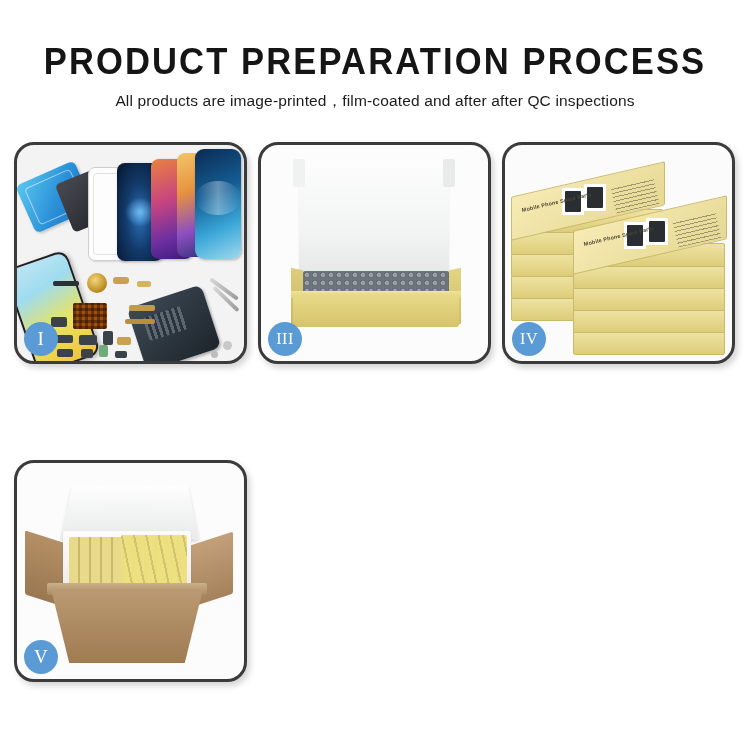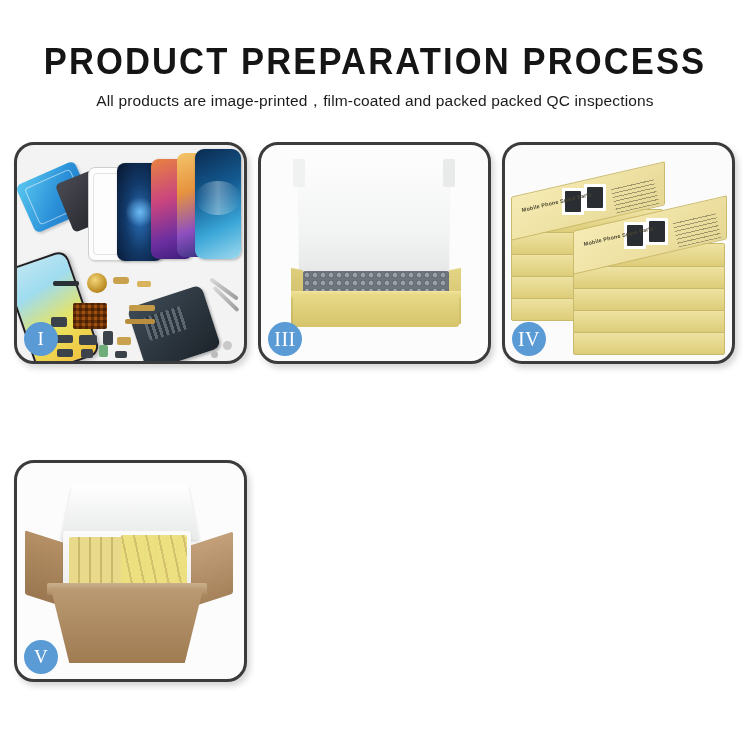--- a/index.html
+++ b/index.html
@@ -48,21 +48,21 @@
   .badge{
     position:absolute;left:7px;bottom:5px;
     width:34px;height:34px;border-radius:50%;
     background:#5b9bd5;
     color:#ffffff;
     font-family:"Liberation Serif","DejaVu Serif",serif;
     font-size:19px;line-height:34px;text-align:center;
     letter-spacing:0.5px;
     z-index:9;
   }
-  .badge.wide{font-size:20px;}
+  .badge.wide{font-size:16px;}
 
   
   .p1{background:#f3f3f3;}
   .scr-blue{
     position:absolute;left:6px;top:26px;width:64px;height:52px;
     background:linear-gradient(135deg,#59c8f0 0%,#2a8fd8 55%,#1a6fb8 100%);
     border-radius:6px;transform:rotate(-24deg);
     box-shadow:1px 2px 3px rgba(0,0,0,.2);
   }
   .scr-blue:after{
@@ -358,21 +358,21 @@
   .c-tape.t1{left:46px;top:86px;width:14px;height:18px;transform:rotate(8deg);}
   .c-tape.t2{left:48px;top:152px;width:14px;height:18px;transform:rotate(8deg);}
 </style>
 </head>
 <body>
 
 <div class="page">
 
   <div class="header">
     <div class="title">PRODUCT PREPARATION PROCESS</div>
-    <div class="subtitle">All products are image-printed，film-coated and packed packed QC inspections</div>
+    <div class="subtitle">All products are image-printed，film-coated and after after QC inspections</div>
   </div>
 
   <div class="grid">
 
     <div class="panel p1">
       <div class="photo">
         <div class="scr-blue"></div>
         <div class="scr-dark"></div>
         <div class="ph-glass"></div>
         <div class="ph-dark"></div>

